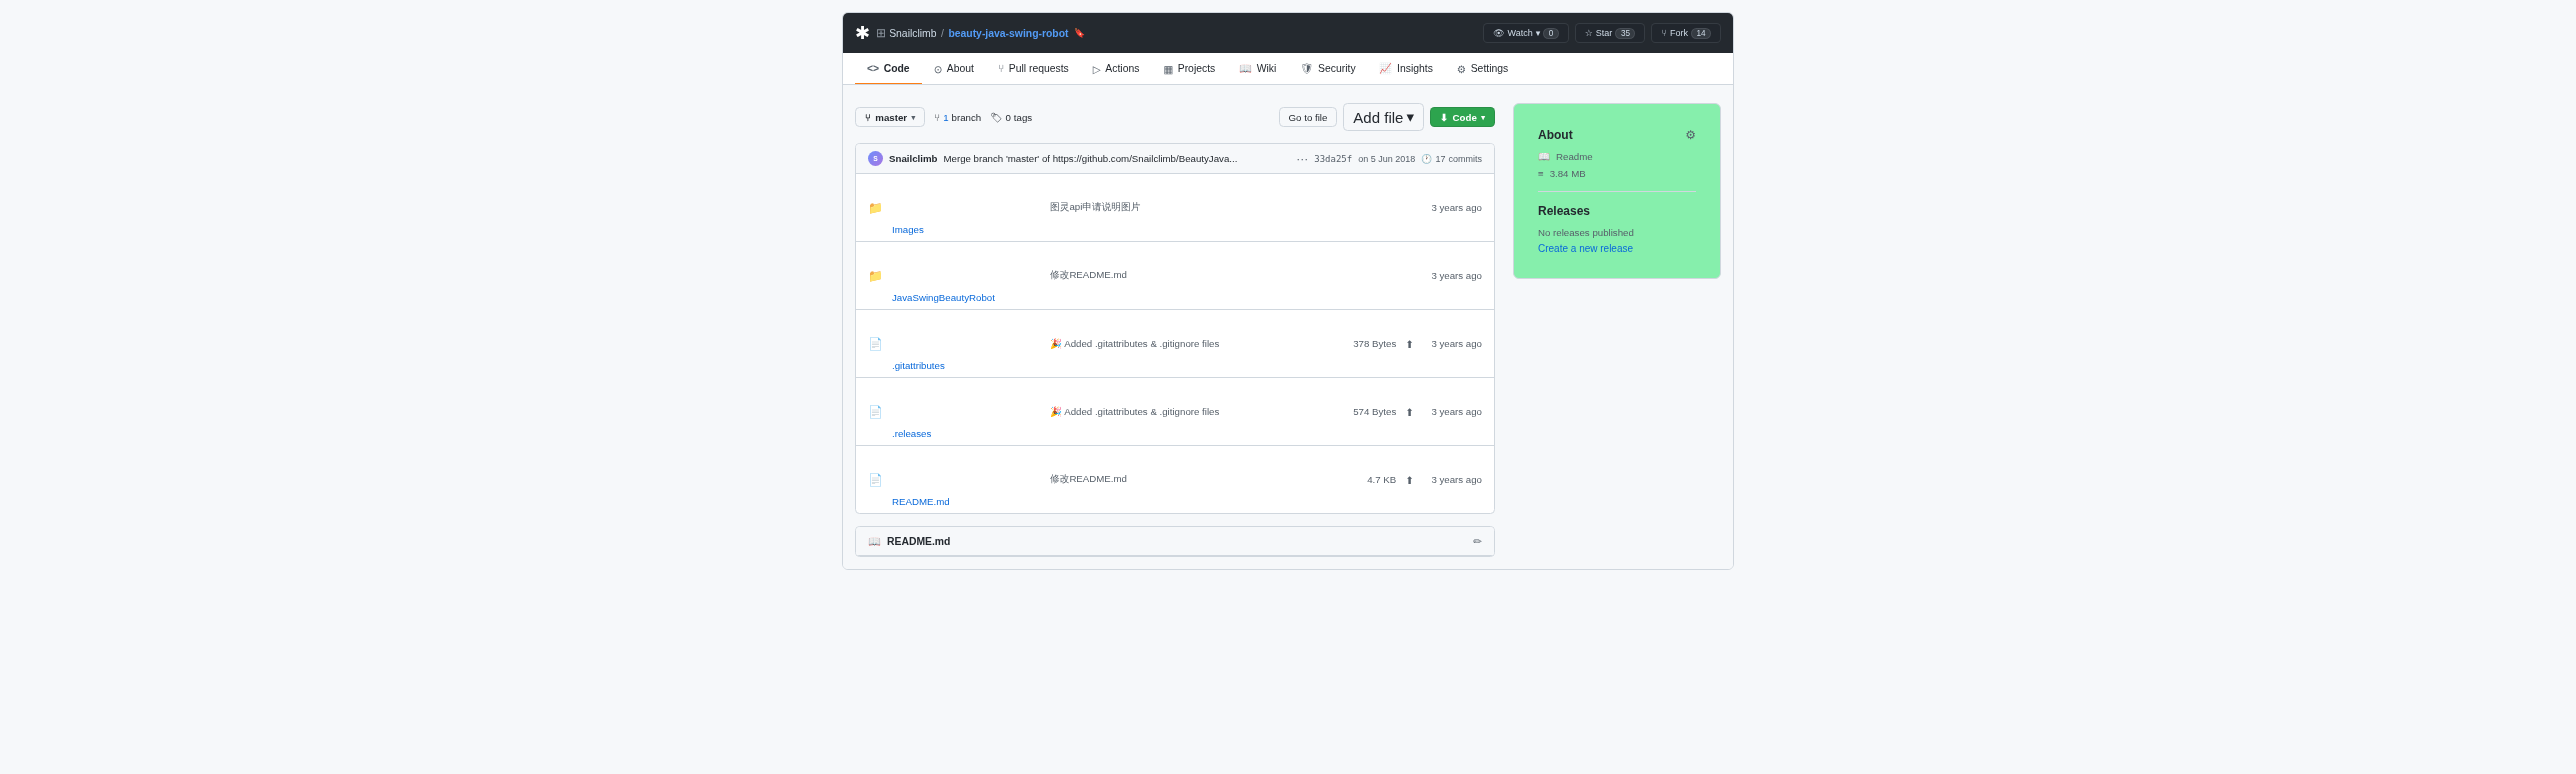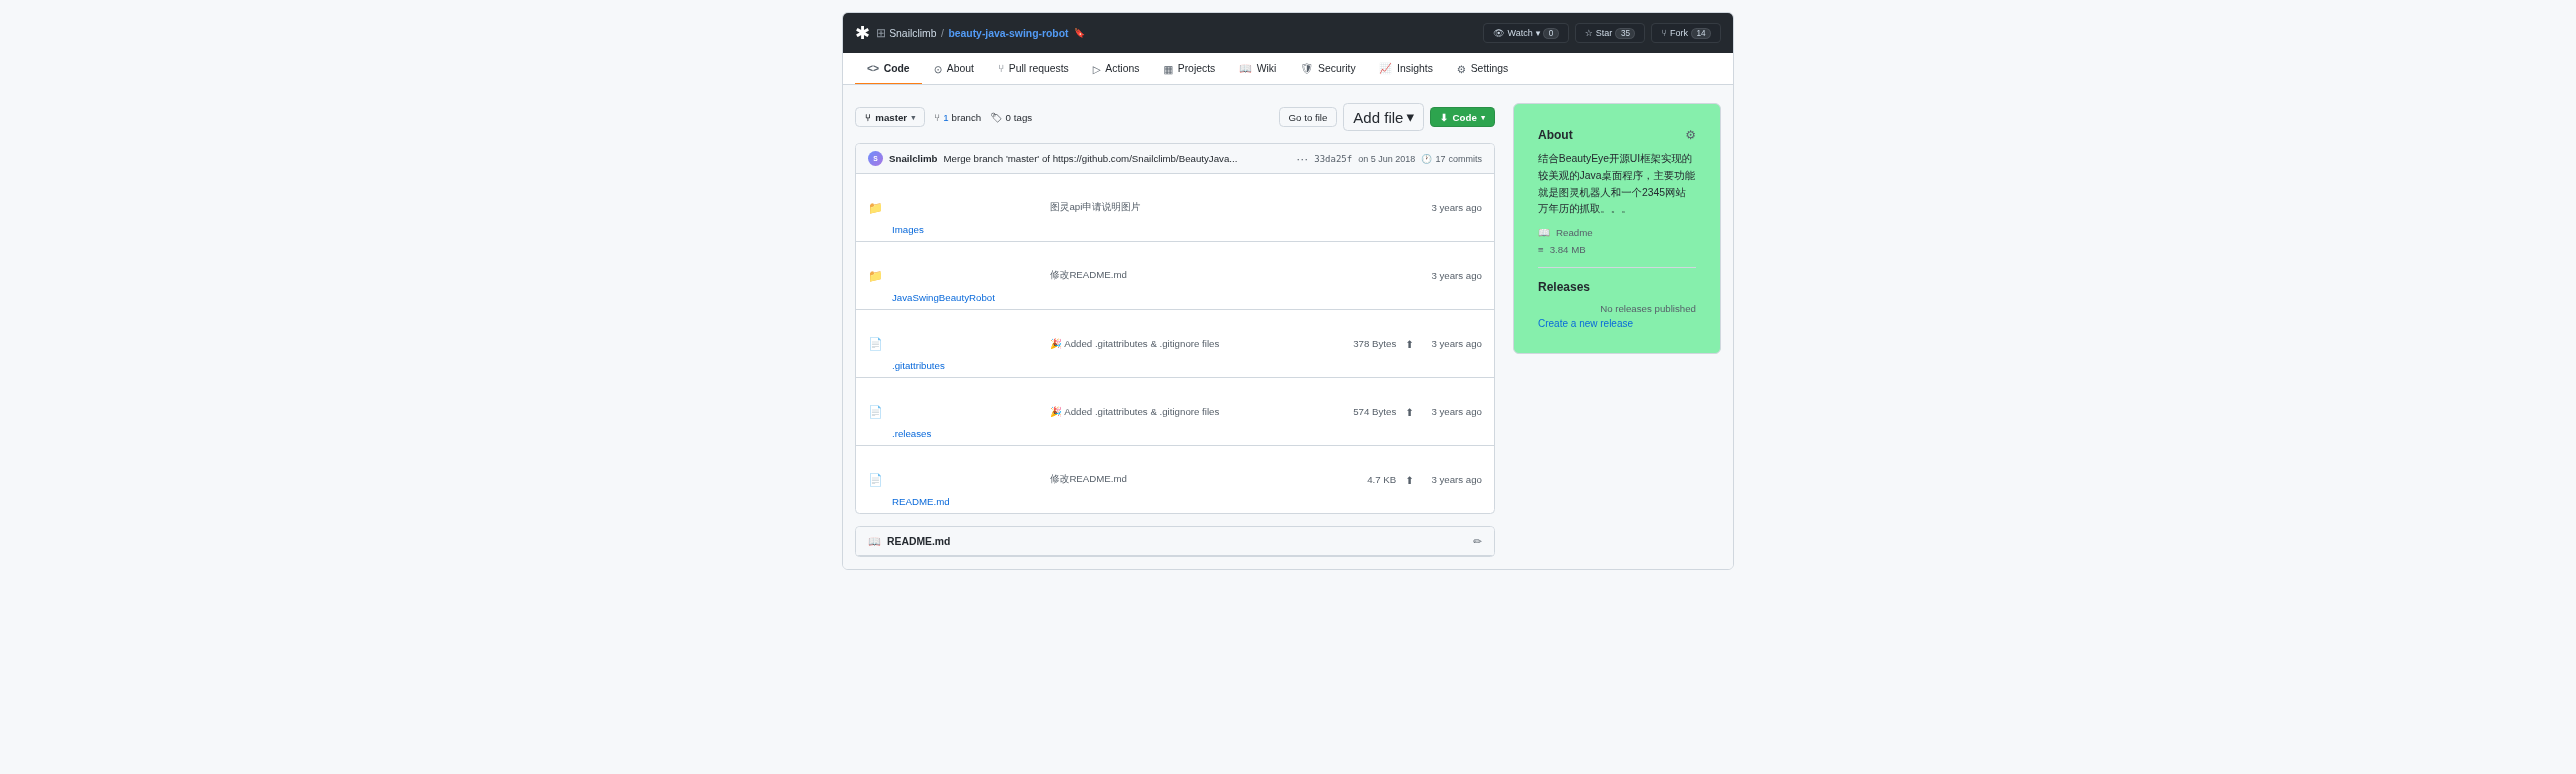--- a/index.html
+++ b/index.html
@@ -426,21 +426,20 @@
     }
     .releases-title {
       font-size: 12px;
       font-weight: 600;
       margin-bottom: 9px;
     }
     .no-releases {
       font-size: 9.7px;
       color: #57606a;
       margin-bottom: 4.5px;
-      text-align: right;
     }
     .create-release-link {
       color: #0969da;
       font-size: 10px;
       text-decoration: none;
       cursor: pointer;
     }
     
     .avatar-circle {
       width: 15px;
@@ -645,21 +644,20 @@
         </div>
 
       </div>
 
       <div class="repo-sidebar">
         <div class="about-section">
           <div class="about-header">
             <span class="about-title">About</span>
             <span class="about-gear">⚙</span>
           </div>
-          <p class="about-description">结合BeautyEye开源UI框架实现的较美观的Java桌面程序，主要功能就是图灵机器人和一个2345网站万年历的抓取。。。</p>
           <div class="about-meta">
             <div class="about-meta-item">
               <span>📖</span>
               <span>Readme</span>
             </div>
             <div class="about-meta-item">
               <span>≡</span>
               <span>3.84 MB</span>
             </div>
           </div>

